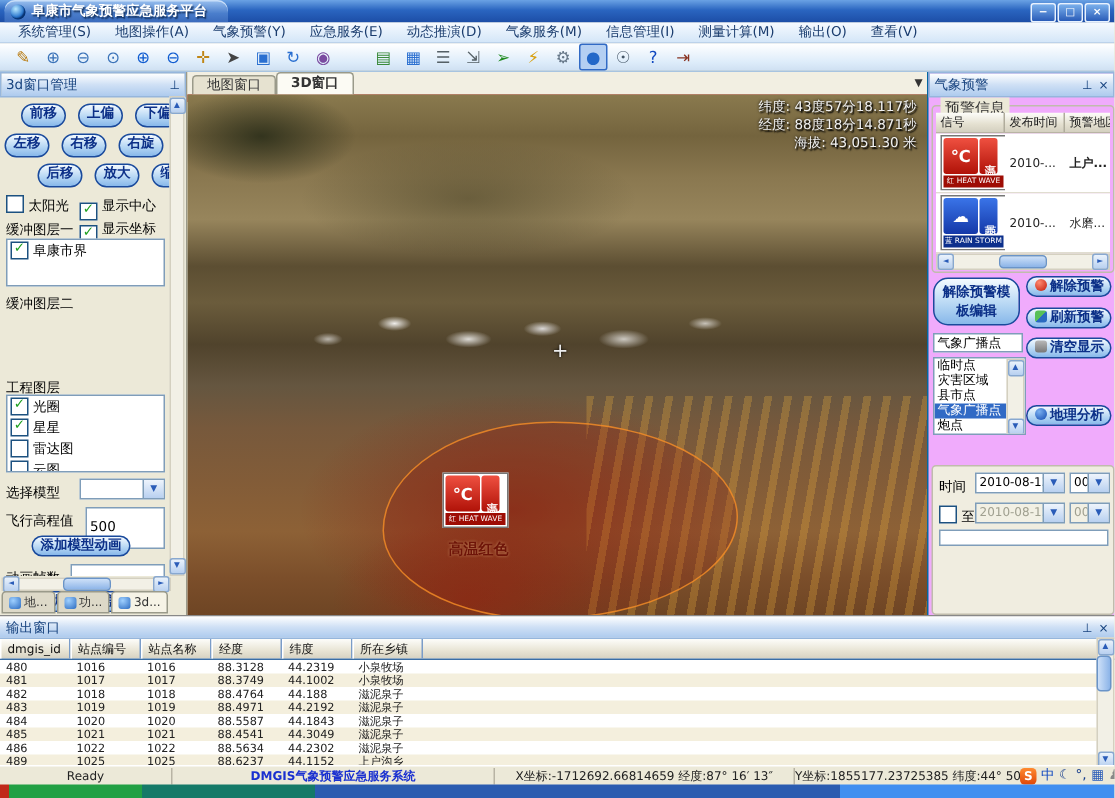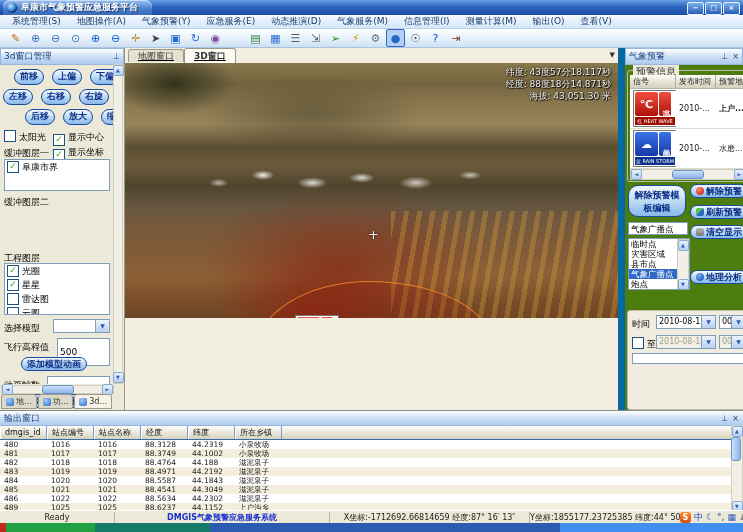--- a/index.html
+++ b/index.html
@@ -45,25 +45,25 @@
   .left-panel{left:0;top:48px;width:125px;height:362px;background:#ece9d8;border-right:1px solid #9a9a8a;}
   .lp-clip{position:absolute;left:1px;top:16px;width:112px;height:320px;overflow:hidden;}
   .mrow{position:absolute;display:flex;gap:8px;white-space:nowrap;}
   .lp-vscroll{position:absolute;right:1px;top:16px;height:320px;}
   .lp-tabs{position:absolute;left:1px;bottom:2px;height:14px;display:flex;gap:1px;}
   .lp-tab{height:13px;border:1px solid #9a9a8a;border-radius:3px 3px 0 0;background:#ddd9c8;display:flex;align-items:center;gap:2px;padding:0 4px;font-size:8px;color:#333;}
   .lp-tab.active{background:#f6f3e6;}
   .tabico{width:8px;height:8px;border-radius:2px;background:radial-gradient(circle at 35% 30%,#9fd0ff,#2a6ac0);}
   
   .map-area{left:125px;top:48px;width:493px;height:362px;background:#f2efe2;}
-  .map-tabs{height:15px;border-bottom:5px solid #b91c1c;display:flex;align-items:center;padding-left:3px;position:relative;text-decoration:underline;}
+  .map-tabs{height:15px;border-bottom:5px solid #b91c1c;display:flex;align-items:flex-end;padding-left:3px;position:relative;}
   .mtab{height:12px;line-height:12px;padding:0 9px;border:1px solid #9a9a8a;border-bottom:none;border-radius:3px 3px 0 0;background:#e6e2d0;color:#333;}
   .mtab.active{background:#fcfbf4;font-weight:bold;height:14px;line-height:14px;}
   .mtab-drop{position:absolute;right:3px;top:3px;font-size:7px;color:#333;}
-  .terrain{position:absolute;left:0;top:15px;width:493px;height:255px;overflow:hidden;background:
+  .terrain{position:absolute;left:0;top:15px;width:493px;height:347px;overflow:hidden;background:
     radial-gradient(90px 45px at 10% 8%, rgba(35,40,22,.8), rgba(35,40,22,0) 70%),
     radial-gradient(160px 55px at 38% 20%, rgba(60,55,30,.45), rgba(60,55,30,0) 70%),
     radial-gradient(16px 7px at 28% 44%, rgba(255,255,255,.9), rgba(255,255,255,0) 70%),
     radial-gradient(22px 8px at 38% 47%, rgba(255,255,255,.8), rgba(255,255,255,0) 70%),
     radial-gradient(18px 7px at 48% 45%, rgba(250,250,255,.8), rgba(250,250,255,0) 70%),
     radial-gradient(24px 9px at 59% 47%, rgba(255,255,255,.7), rgba(255,255,255,0) 70%),
     radial-gradient(16px 6px at 70% 44%, rgba(255,255,255,.65), rgba(255,255,255,0) 70%),
     radial-gradient(14px 6px at 19% 47%, rgba(255,255,255,.6), rgba(255,255,255,0) 70%),
     radial-gradient(210px 115px at 44% 80%, rgba(135,22,10,.55), rgba(135,22,10,0) 68%),
     radial-gradient(130px 75px at 38% 97%, rgba(150,35,15,.5), rgba(150,35,15,0) 70%),
@@ -77,21 +77,21 @@
   .warn-icon{background:#fff;border:1px solid #777;width:40px;display:flex;flex-wrap:wrap;gap:1px;padding:1px;}
   .wi-main{width:23px;height:24px;display:flex;align-items:center;justify-content:center;color:#fff;font-weight:bold;font-size:11px;border-radius:2px;}
   .wi-side{width:12px;height:24px;color:#fff;font-size:8px;line-height:1.1;text-align:center;border-radius:2px;writing-mode:vertical-rl;letter-spacing:1px;display:flex;align-items:center;justify-content:center;}
   .wi-strip{width:100%;height:8px;color:#fff;font-size:5px;line-height:8px;text-align:center;white-space:nowrap;overflow:hidden;}
   .warn-icon.heat .wi-main,.warn-icon.heat .wi-side{background:linear-gradient(#ef5040,#b01208);}
   .warn-icon.heat .wi-strip{background:#9e0c04;}
   .warn-icon.rain .wi-main,.warn-icon.rain .wi-side{background:linear-gradient(#3a74e8,#1438a8);}
   .warn-icon.rain .wi-strip{background:#0c2f8c;}
   .map-warn{position:absolute;left:170px;top:252px;}
   
-  .right-panel{left:618px;top:48px;width:125px;height:362px;background:#4d7c0f;border-left:7px solid #0369a1;}
+  .right-panel{left:618px;top:48px;width:125px;height:362px;background:#f0abfc;border-left:1px solid #0369a1;}
   .groupbox{position:absolute;border:1px solid #c0bcac;border-radius:3px;}
   .gb-legend{position:absolute;top:-6px;left:5px;background:#ece9d8;padding:0 3px;color:#333;font-size:10px;}
   .wtable-head{display:flex;height:13px;background:linear-gradient(#fdfdfa,#e4e0d0 60%,#d4d0c0);border-bottom:1px solid #b8b4a4;}
   .wth{border-right:1px solid #b0ac9c;padding-left:3px;line-height:13px;font-size:8px;color:#222;overflow:hidden;white-space:nowrap;flex:0 0 auto;box-sizing:border-box;}
   .wrow{display:flex;height:39px;background:#fff;border-bottom:1px solid #e0ddd0;align-items:center;}
   .wcell{overflow:hidden;white-space:nowrap;font-size:8px;color:#222;flex:0 0 auto;box-sizing:border-box;padding-left:3px;}
   .btn-ico{display:inline-block;width:8px;height:8px;border-radius:50%;vertical-align:-1px;margin-right:2px;}
   .rp-tabs{display:flex;gap:1px;align-items:flex-end;margin-top:32px;}
   .rp-tab{height:12px;line-height:12px;padding:0 7px;border:1px solid #9a9a8a;border-bottom:none;border-radius:6px 6px 0 0;background:#ddd9c8;color:#333;}
   .rp-tab.active{background:#f6f3e6;height:13px;font-weight:bold;}

